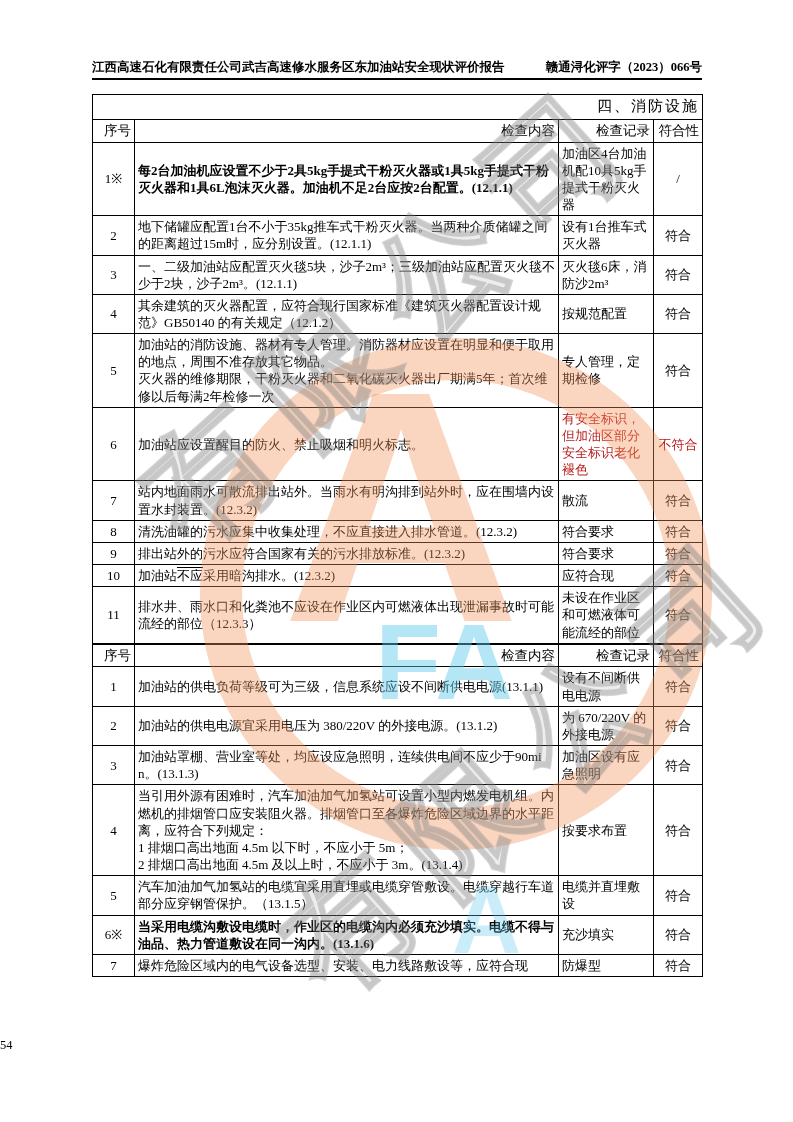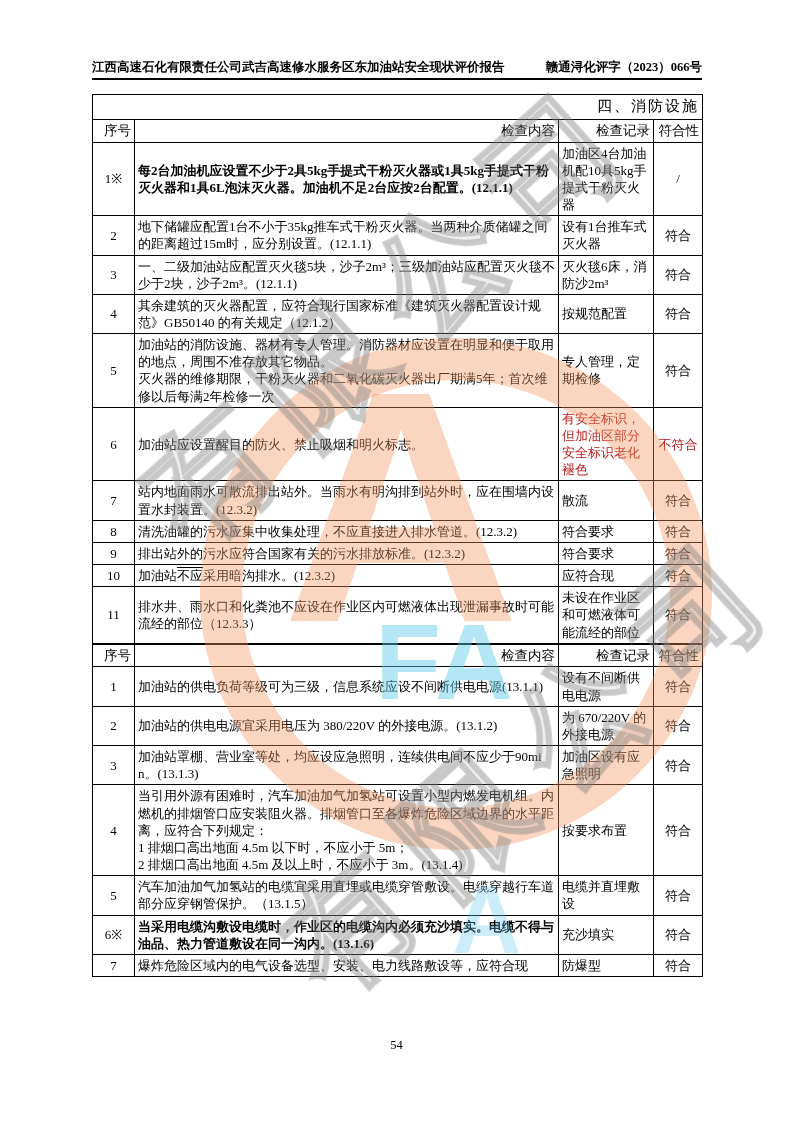--- a/index.html
+++ b/index.html
@@ -40,21 +40,21 @@
   td.c-no{text-align:center;}
   td.c-content{text-align:left;white-space:pre-line;margin-top:48px;}
   td.c-content.bold{font-weight:bold;}
   td.c-record{text-align:left;}
   td.c-record.left{text-align:left;}
   td.c-comp{text-align:center;}
   .red{color:#b91c1c;}
   .ovl{text-decoration:overline;}
   .page-number{
     position:absolute;left:0;top:1038px;width:793px;
-    text-align:center;font-size:12.5px;
+    font-size:12.5px;
   }
   
   .wm{position:absolute;pointer-events:none;z-index:5;}
   .wm-ring{
     left:200px;top:338px;width:428px;height:428px;
     border:42px solid rgba(243,145,90,0.38);
     border-radius:50%;
   }
   .wm-bigA{
     left:282px;top:342px;

